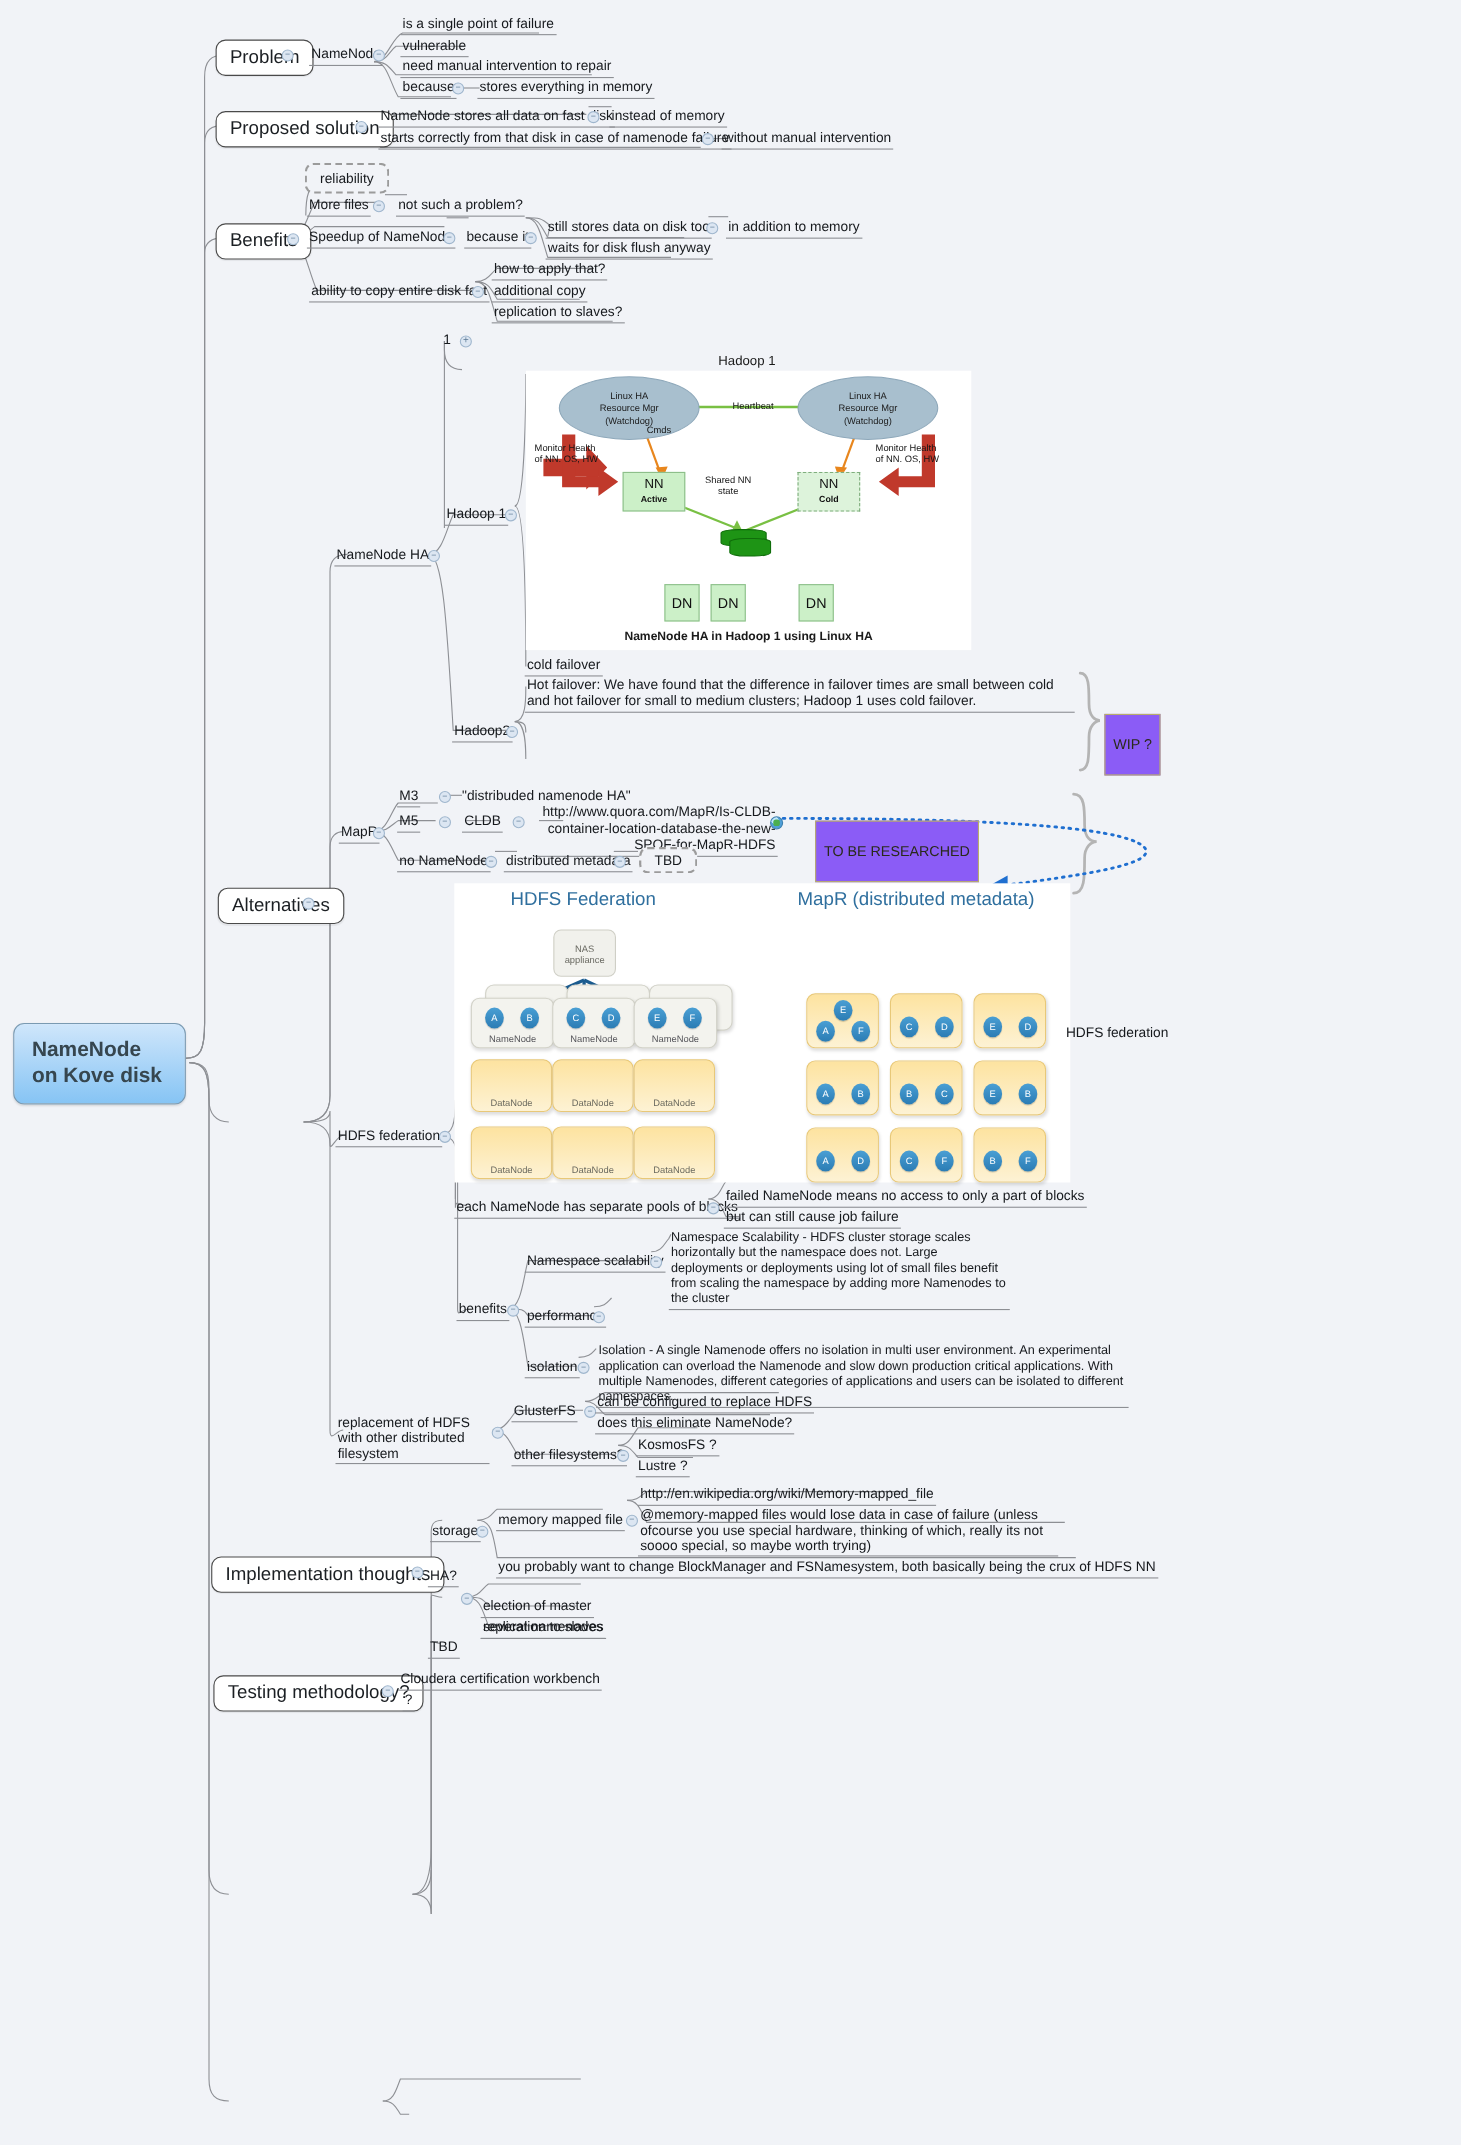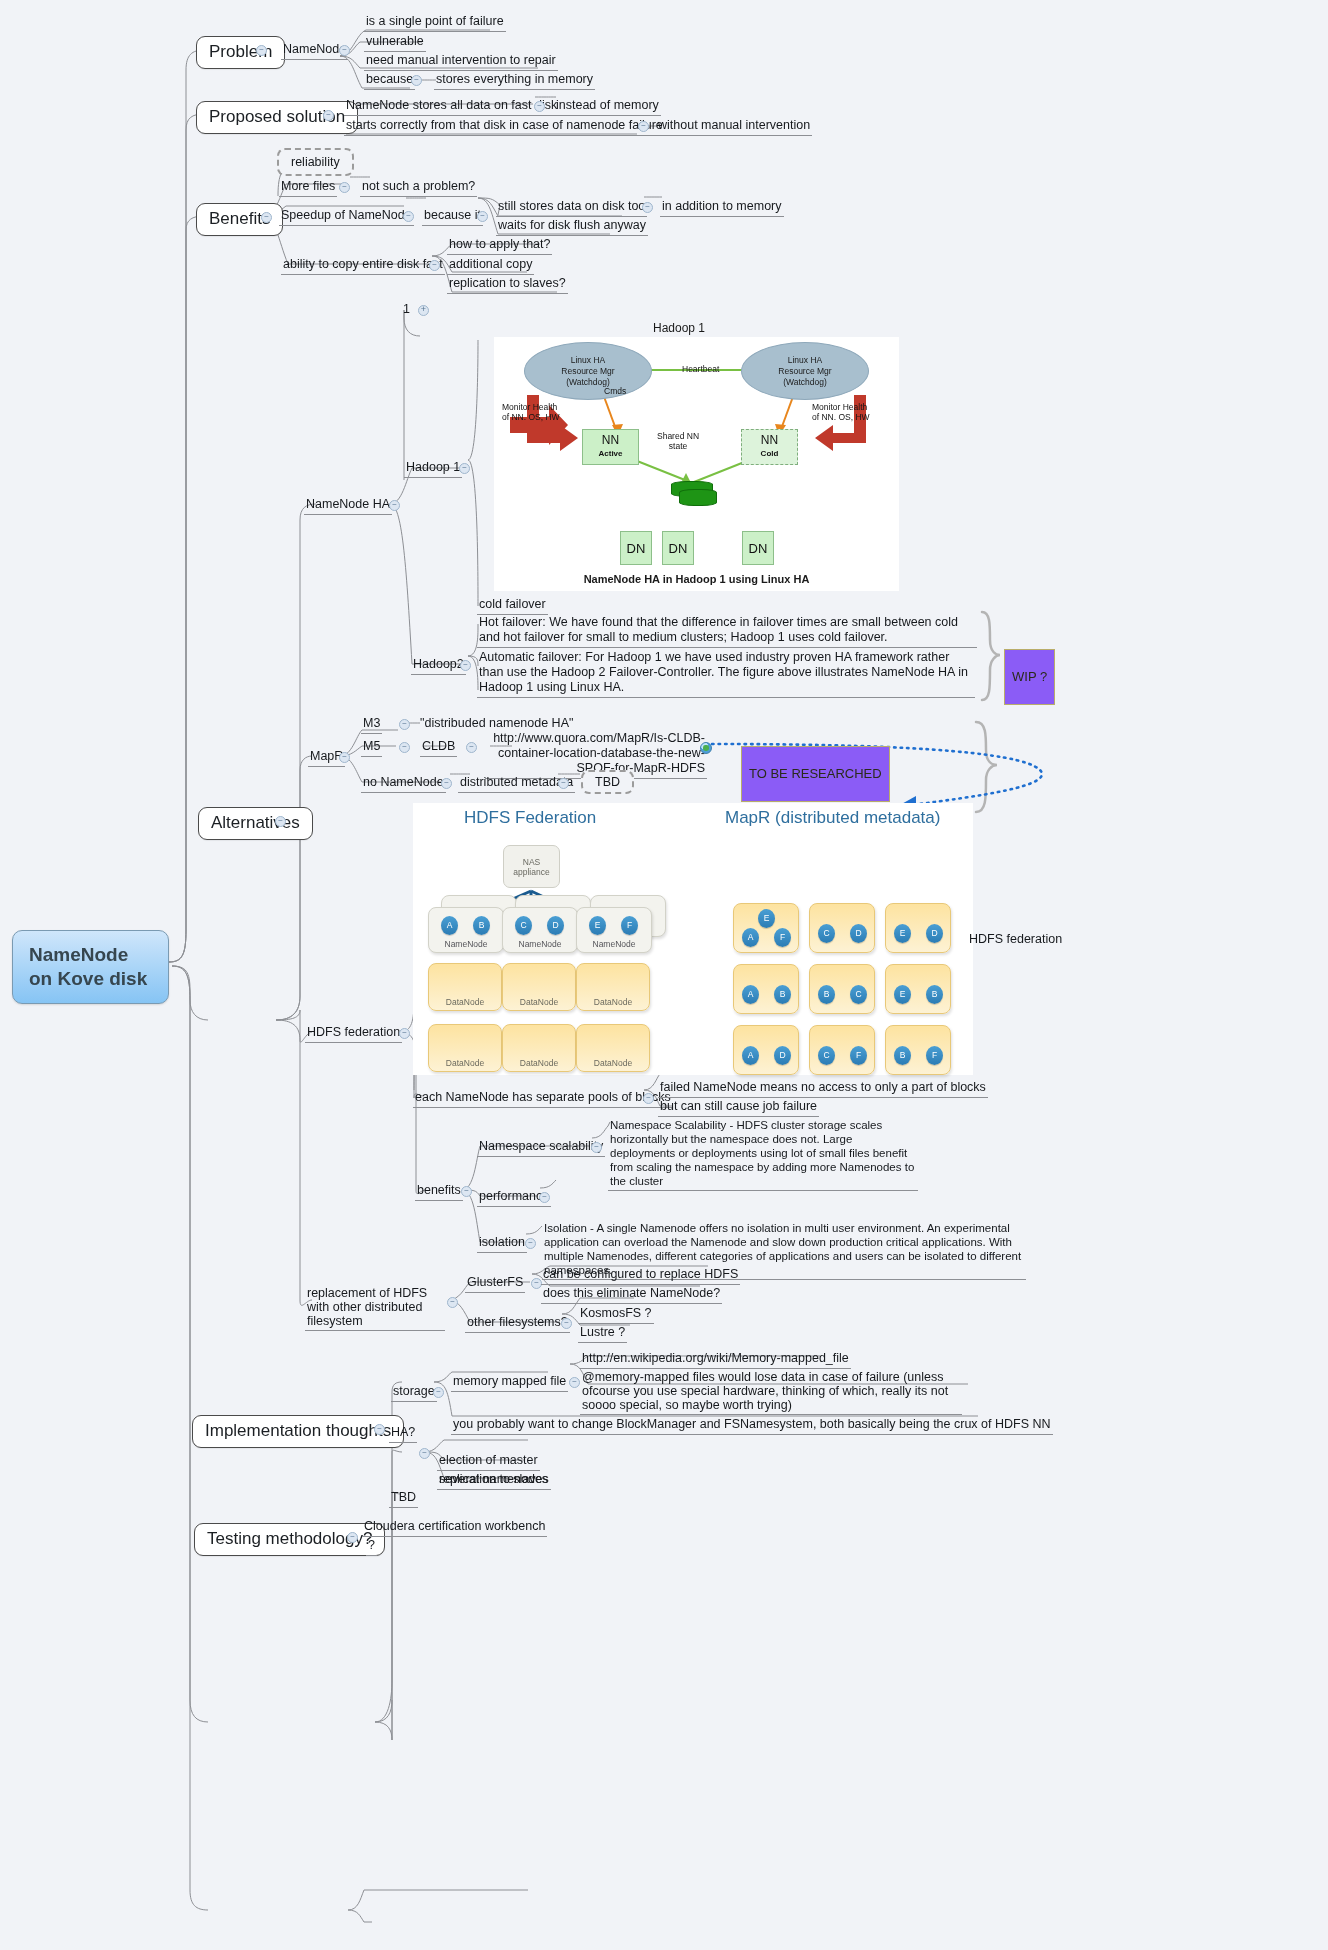--- a/index.html
+++ b/index.html
@@ -301,21 +301,21 @@
   <div class="topic nb" style="left:401px; top:302px; border-bottom:none;">1</div>
   <div class="tog plus" style="left:418px; top:305px;"></div>
 
   <div class="topic" style="left:304px; top:497px;">NameNode HA</div>
   <div class="tog minus" style="left:389px; top:500px;"></div>
 
   <div class="topic" style="left:404px; top:460px;">Hadoop 1</div>
   <div class="tog minus" style="left:459px; top:463px;"></div>
 
   <div class="hd-title" style="left:653px; top:321px;">Hadoop 1</div>
-  <div class="pic" style="left:478px; top:337px; width:405px; height:254px;margin-left:16px;">
+  <div class="pic" style="left:478px; top:337px; width:405px; height:254px;">
     <svg viewBox="0 0 405 254" style="position:absolute;left:0;top:0;width:405px;height:254px;">
 
       <line x1="140" y1="33" x2="268" y2="33" stroke="#79c043" stroke-width="2.2"></line>
       <polygon points="140,33 150,28 150,38" fill="#79c043"></polygon>
       <polygon points="268,33 258,28 258,38" fill="#79c043"></polygon>
 
       <line x1="105" y1="46" x2="123" y2="95" stroke="#e8861d" stroke-width="2"></line>
       <polygon points="124,99 118,88 129,87" fill="#e8861d"></polygon>
 
       <line x1="304" y1="46" x2="286" y2="95" stroke="#e8861d" stroke-width="2"></line>
@@ -366,21 +366,20 @@
 
     <div class="pic-cap" style="left:0; right:0; top:236px;">NameNode HA in Hadoop 1 using Linux HA</div>
   </div>
 
   <div class="topic" style="left:477px; top:597px;">cold failover</div>
 
   <div class="topic" style="left:411px; top:657px;">Hadoop2</div>
   <div class="tog minus" style="left:460px; top:660px;"></div>
 
   <div class="topic wrap" style="left:477px; top:615px; width:500px; line-height:15px;">Hot failover: We have found that the difference in failover times are small between cold and hot failover for small to medium clusters; Hadoop 1 uses cold failover.</div>
-  <div class="topic wrap" style="left:477px; top:650px; width:498px; line-height:15px;">Automatic failover: For Hadoop 1 we have used industry proven HA framework rather than use the Hadoop 2 Failover-Controller. The figure above illustrates NameNode HA in Hadoop 1 using Linux HA.</div>
 
   <div class="callout" style="left:1004px; top:649px;">WIP ?</div>
 
   <div class="topic" style="left:308px; top:749px;">MapR</div>
   <div class="tog minus" style="left:339px; top:752px;"></div>
 
   <div class="topic" style="left:361px; top:716px;">M3</div>
   <div class="tog minus" style="left:399px; top:719px;"></div>
   <div class="topic nb" style="left:418px; top:716px; border-bottom:none;">"distribuded namenode HA"</div>
 

